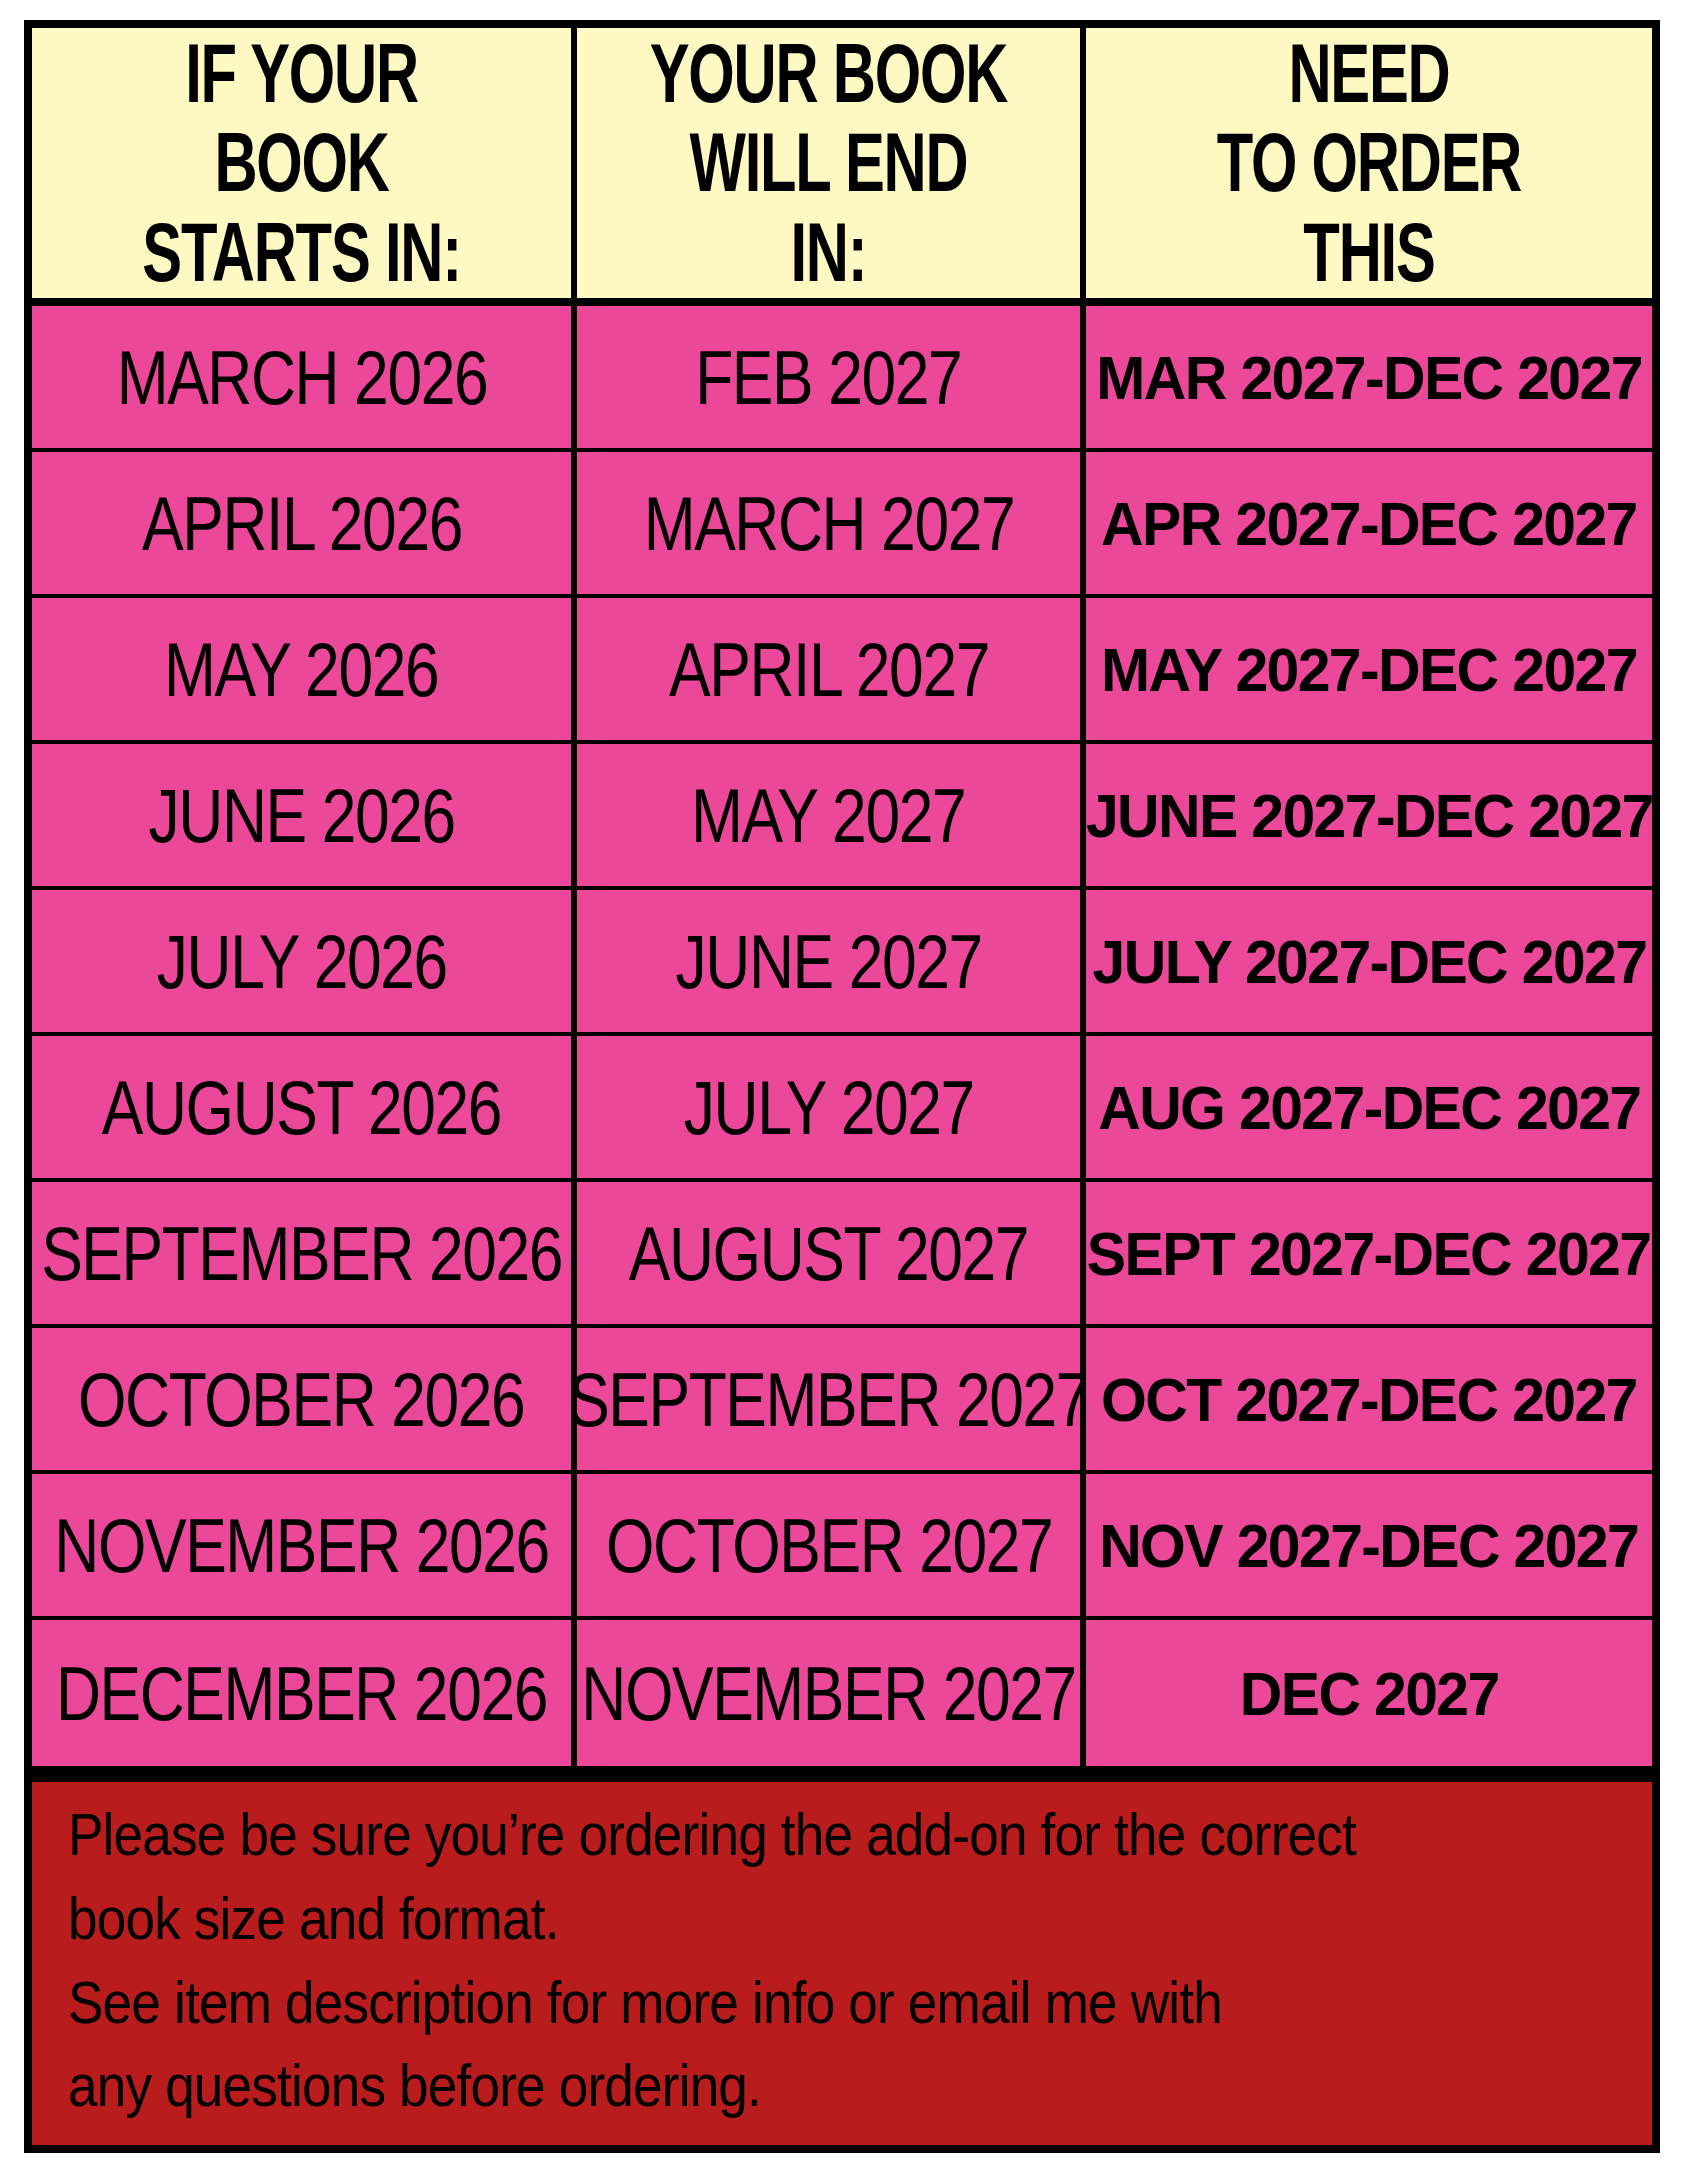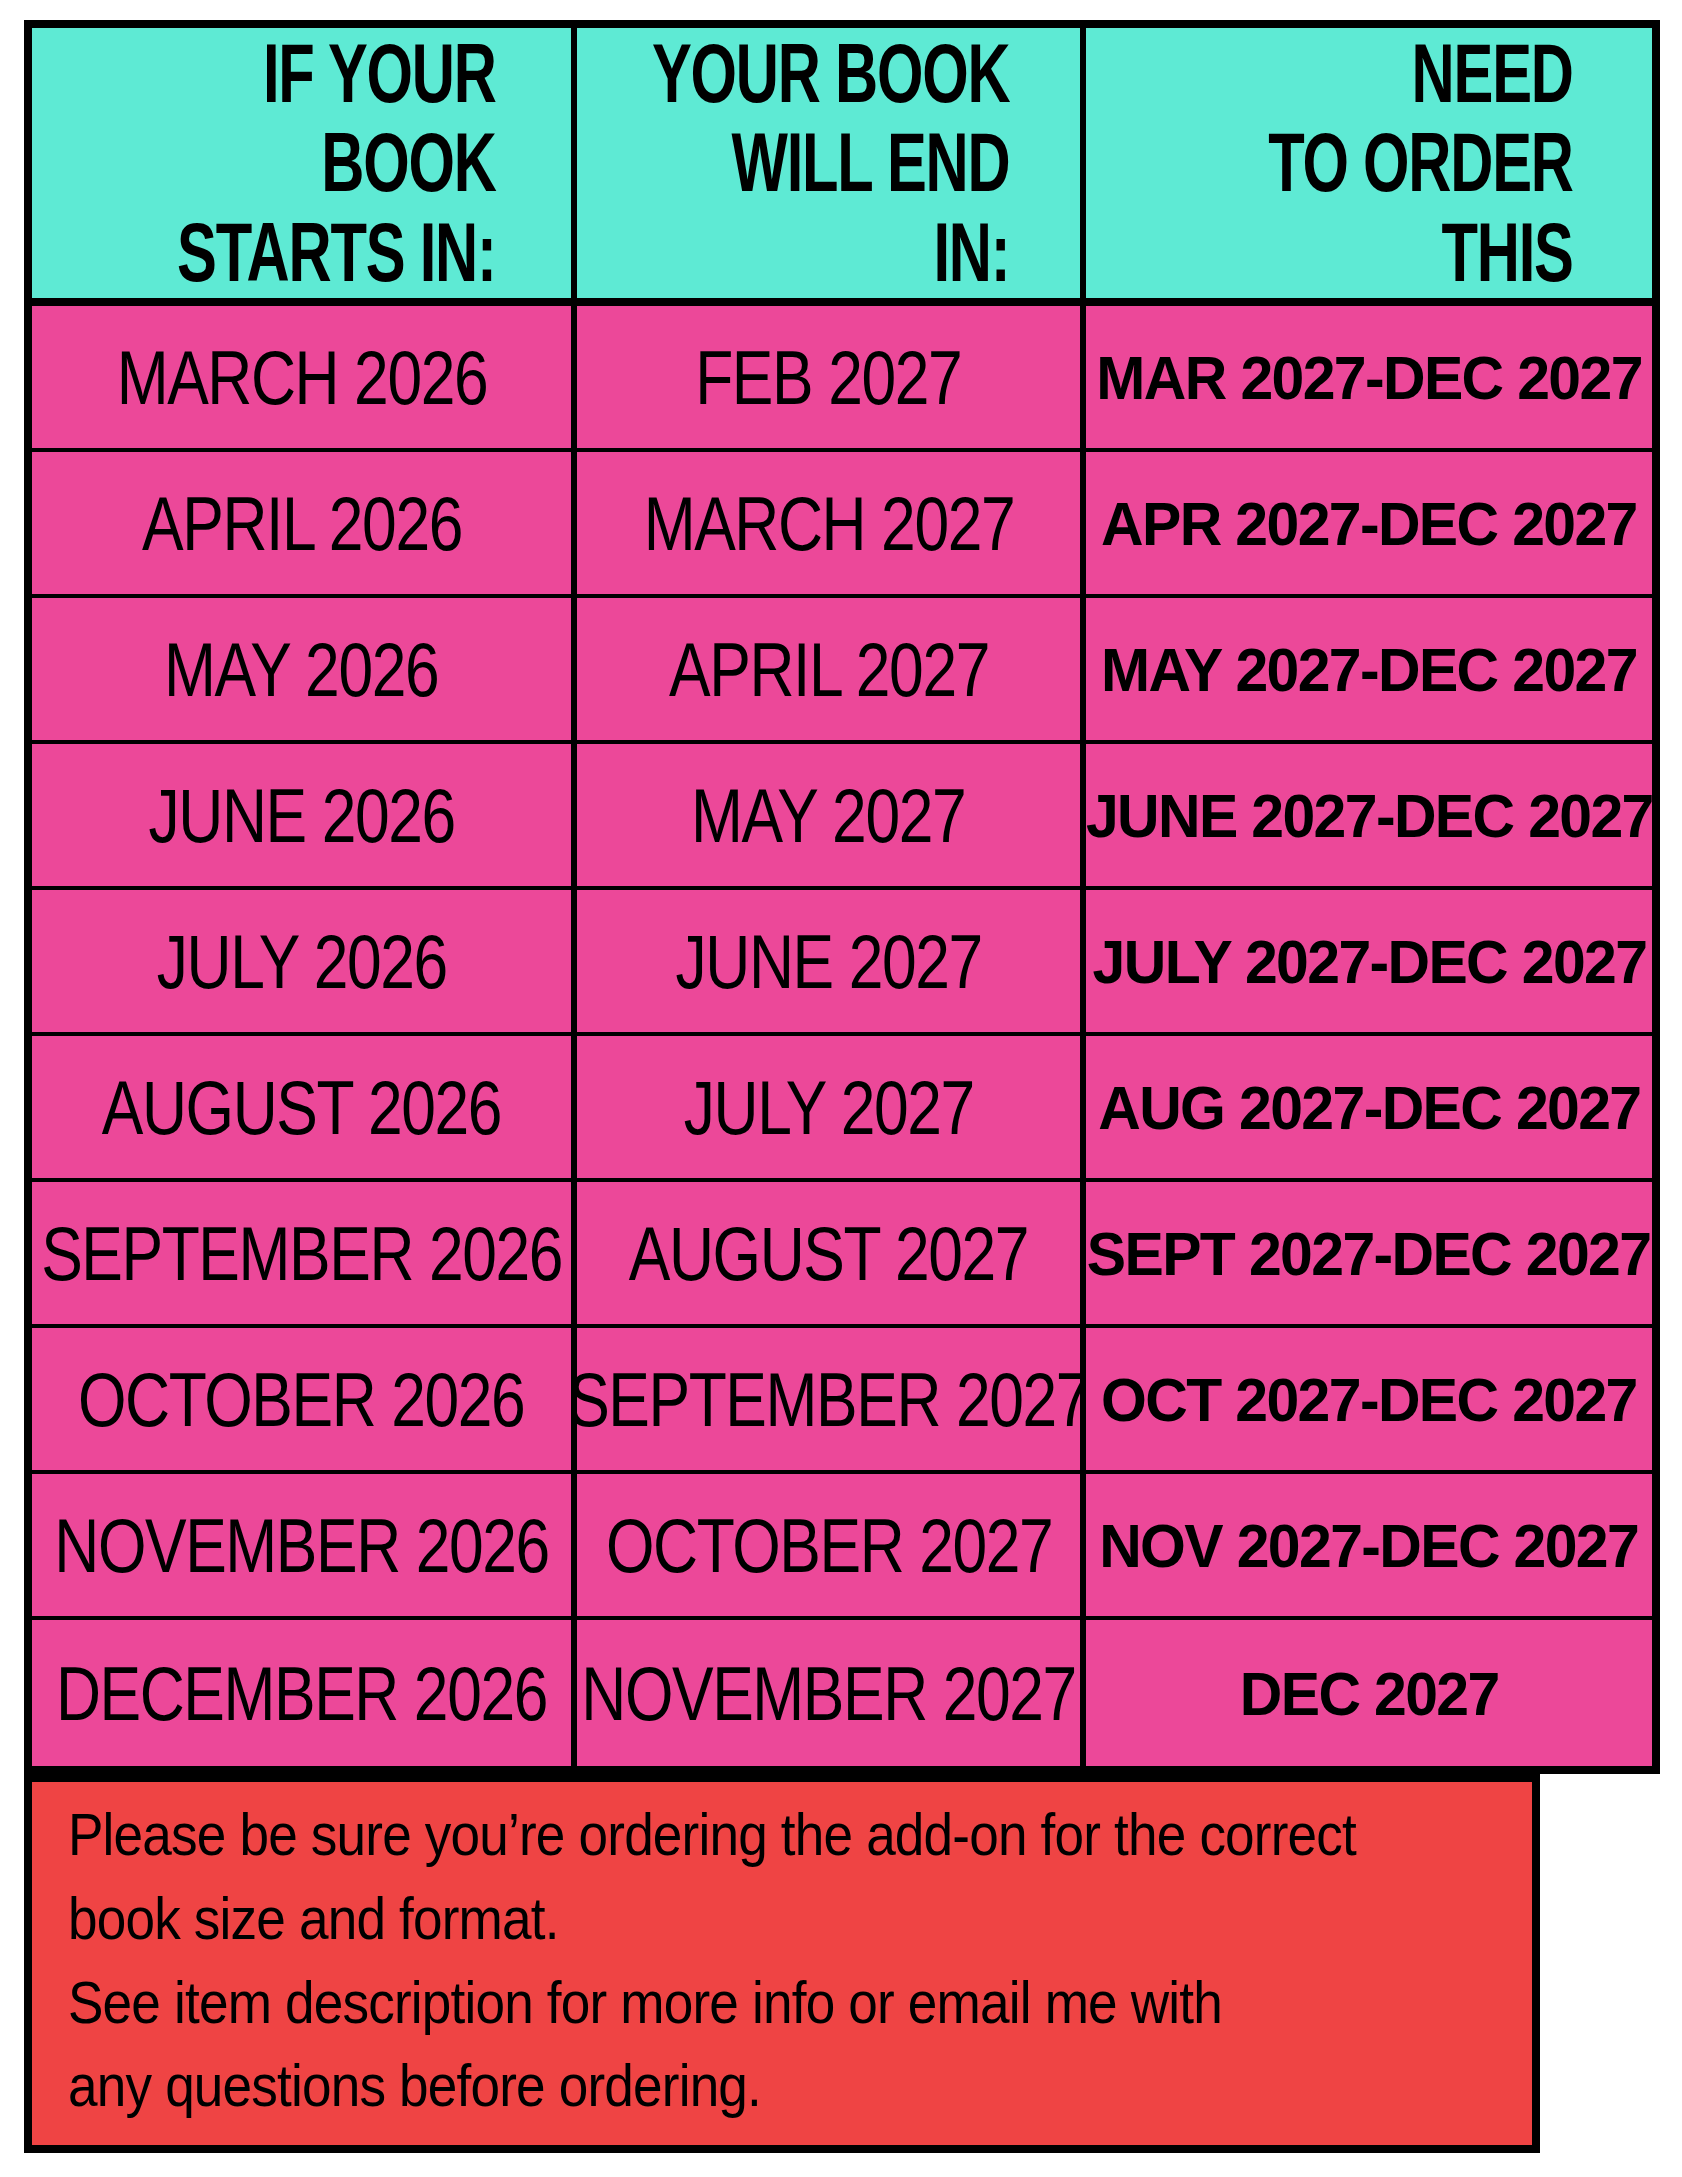--- a/index.html
+++ b/index.html
@@ -31,23 +31,22 @@
     justify-content: center;
     text-align: center;
     overflow: hidden;
     border-bottom: 4.3px solid #000;
   }
   
   .trow .cell:nth-child(1),
   .trow .cell:nth-child(2) { border-right: 6px solid #000; }
   
   .trow.header .cell {
-    background: #5eead4;
+    background: #fef9c3;
     border-bottom: 8.6px solid #000;
-    text-align: right;
   }
   
   .trow:last-child .cell { border-bottom: none; }
 
   .htxt {
     font-weight: 700;
     font-size: 83px;
     line-height: 1.08;
     letter-spacing: -1.7px;
     white-space: pre-line;
@@ -68,23 +67,23 @@
     font-weight: 700;
     font-size: 62px;
     letter-spacing: -1.7px;
     white-space: nowrap;
     display: inline-block;
     transform: scaleX(0.95);
     transform-origin: center center;
   }
   
   .footer-note {
-    width: 1516px;
+    width: 1636px;
     border: 8.6px solid #000;
-    background: #ef4444;
+    background: #b91c1c;
     padding: 12px 17.3px 15.6px 36px;
     overflow: hidden;
   }
   .ftxt {
     font-weight: 400;
     font-size: 59px;
     line-height: 1.42;
     letter-spacing: -0.9px;
     white-space: pre-line;
     display: inline-block;

